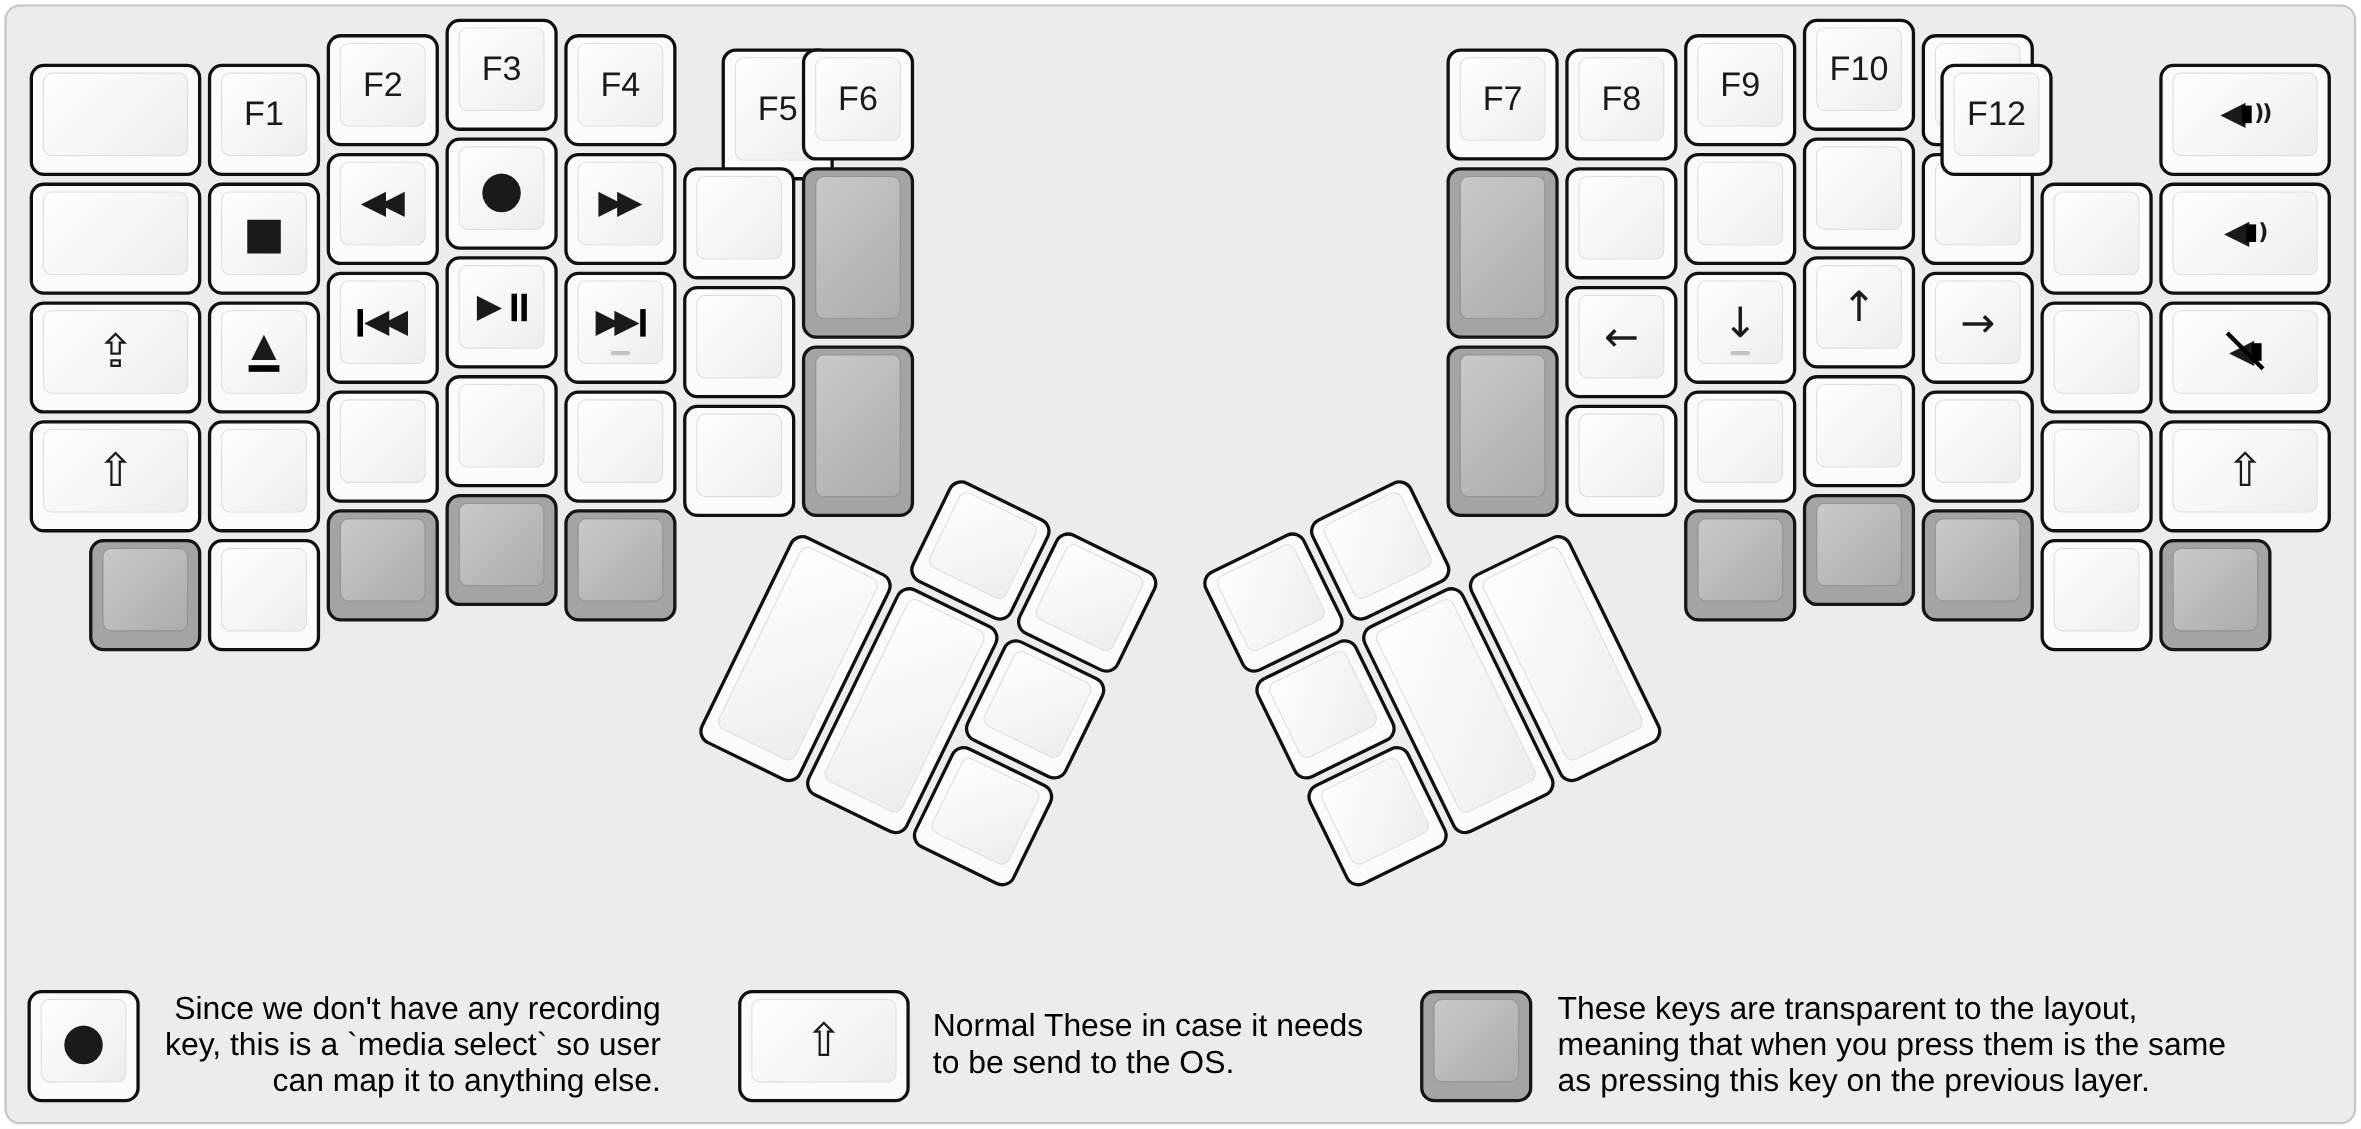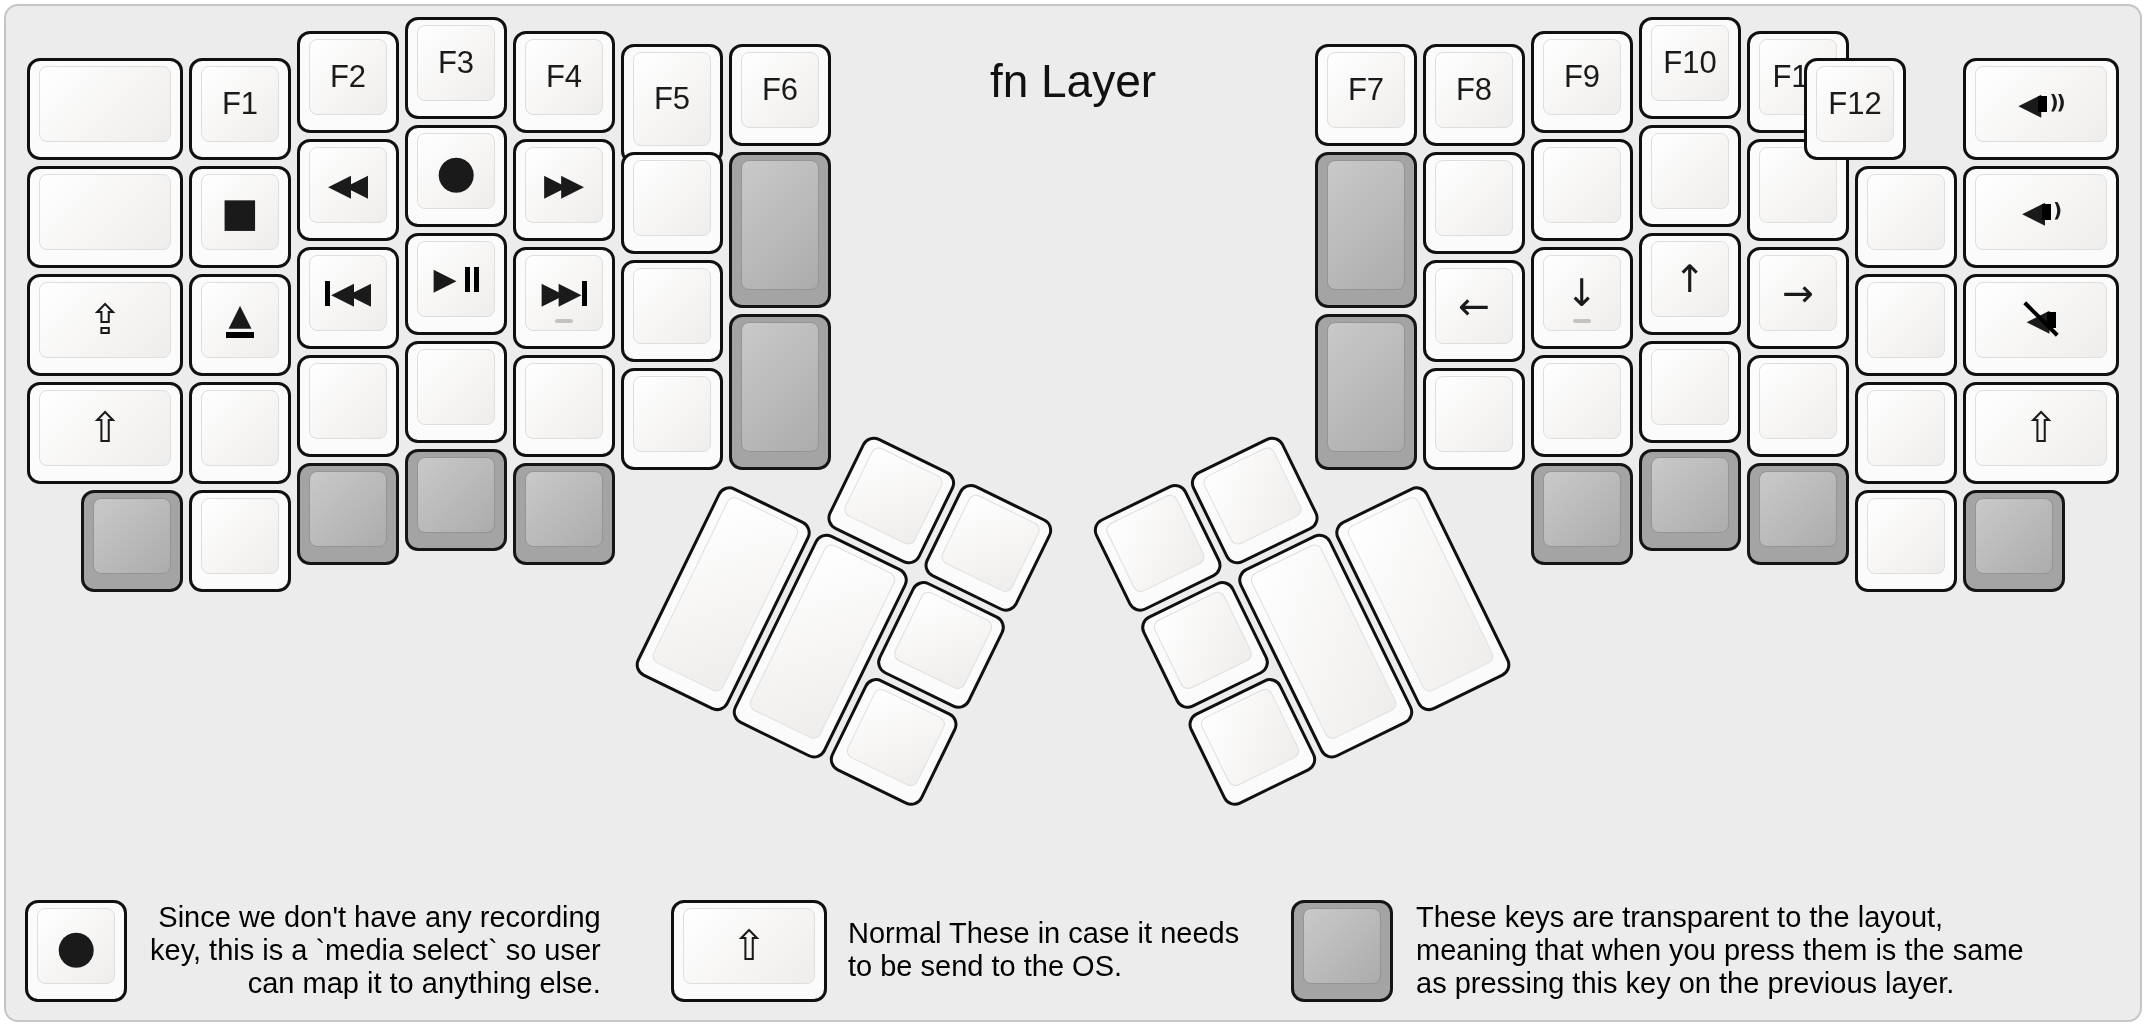--- a/index.html
+++ b/index.html
@@ -44,21 +44,20 @@
   .homing{position:absolute;bottom:7px;left:50%;transform:translateX(-50%);
           width:18px;height:4px;background:#c2c2c2;border-radius:2px;}
   
   .legend-text{position:absolute;font-size:29px;line-height:33px;color:#000;white-space:pre-line;}
 </style>
 </head>
 <body>
 
 <div id="stage">
   <div class="panel"></div>
-  <div id="title">fn Layer</div>
   <div id="keys-layer">
       <div class="key white" style="left: 27px; top: 58px; width: 156px; height: 102px;">
         <div class="cap"></div>
       </div>
       <div class="key white" style="left: 27px; top: 166px; width: 156px; height: 102px;">
         <div class="cap"></div>
       </div>
       <div class="key white" style="left: 27px; top: 274px; width: 156px; height: 102px;">
         <div class="cap">
           <span class="glyph g-caps">⇪</span>
@@ -154,21 +153,21 @@
           <span class="glyph g-media next">
             <span class="tt">▶▶</span>
             <span class="vbar"></span>
           </span>
           <span class="homing"></span>
         </div>
       </div>
       <div class="key white" style="left: 513px; top: 355px; width: 102px; height: 102px;">
         <div class="cap"></div>
       </div>
-      <div class="key white" style="left: 621px; top: 44px; width: 102px; height: 120px;">
+      <div class="key white" style="left: 656px; top: 44px; width: 102px; height: 120px;">
         <div class="cap">
           <span class="g-f">F5</span>
         </div>
       </div>
       <div class="key white" style="left: 621px; top: 152px; width: 102px; height: 102px;">
         <div class="cap"></div>
       </div>
       <div class="key white" style="left: 621px; top: 260px; width: 102px; height: 102px;">
         <div class="cap"></div>
       </div>
@@ -270,21 +269,21 @@
         <div class="cap"></div>
       </div>
       <div class="key white" style="left: 1747px; top: 247px; width: 102px; height: 102px;">
         <div class="cap">
           <span class="glyph g-arrow">→</span>
         </div>
       </div>
       <div class="key white" style="left: 1747px; top: 355px; width: 102px; height: 102px;">
         <div class="cap"></div>
       </div>
-      <div class="key white" style="left: 1764px; top: 58px; width: 102px; height: 102px; margin-left: 40px;">
+      <div class="key white" style="left: 1764px; top: 58px; width: 102px; height: 102px;">
         <div class="cap">
           <span class="g-f">F12</span>
         </div>
       </div>
       <div class="key white" style="left: 1855px; top: 166px; width: 102px; height: 102px;">
         <div class="cap"></div>
       </div>
       <div class="key white" style="left: 1855px; top: 274px; width: 102px; height: 102px;">
         <div class="cap"></div>
       </div>

